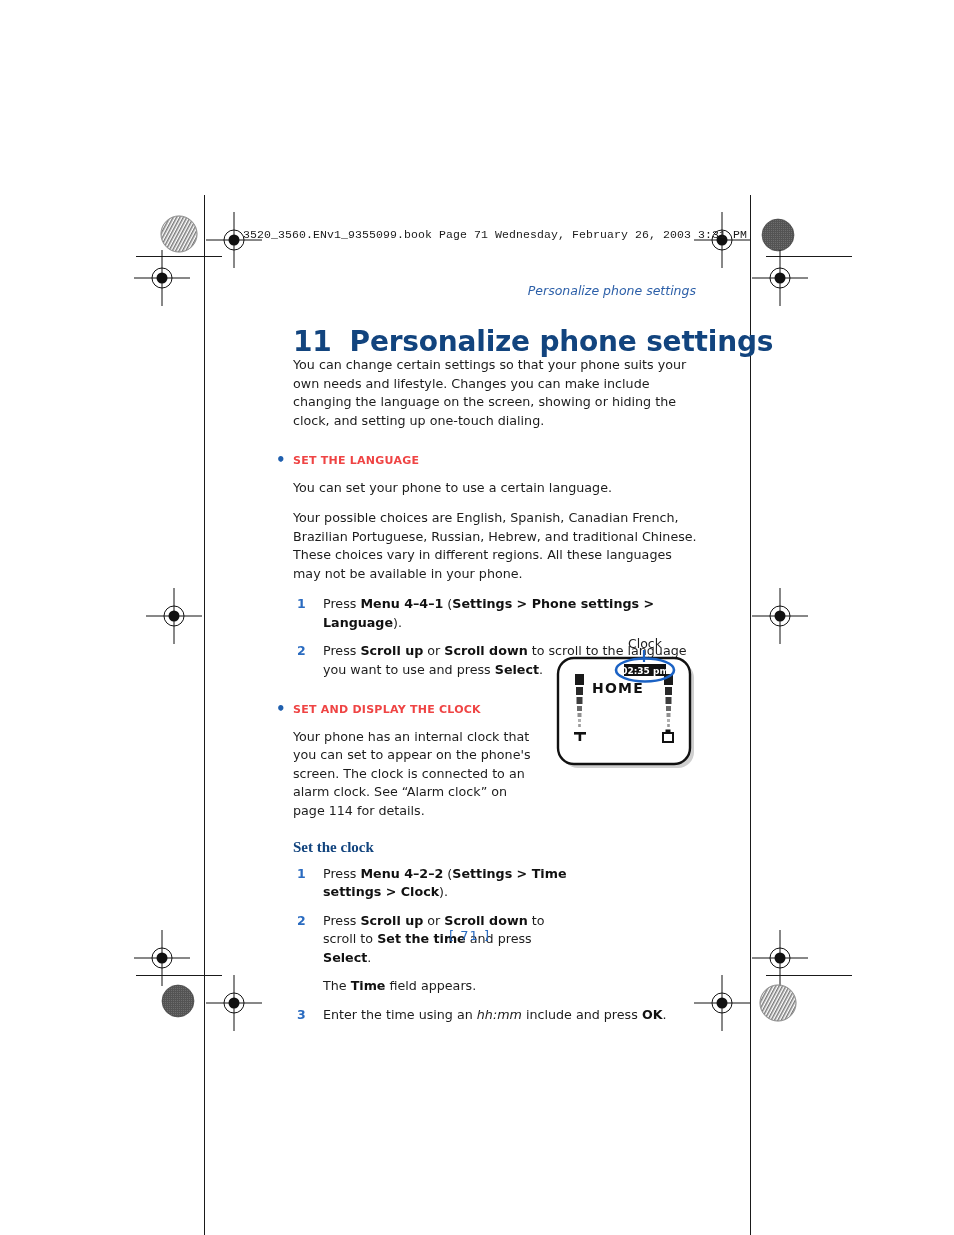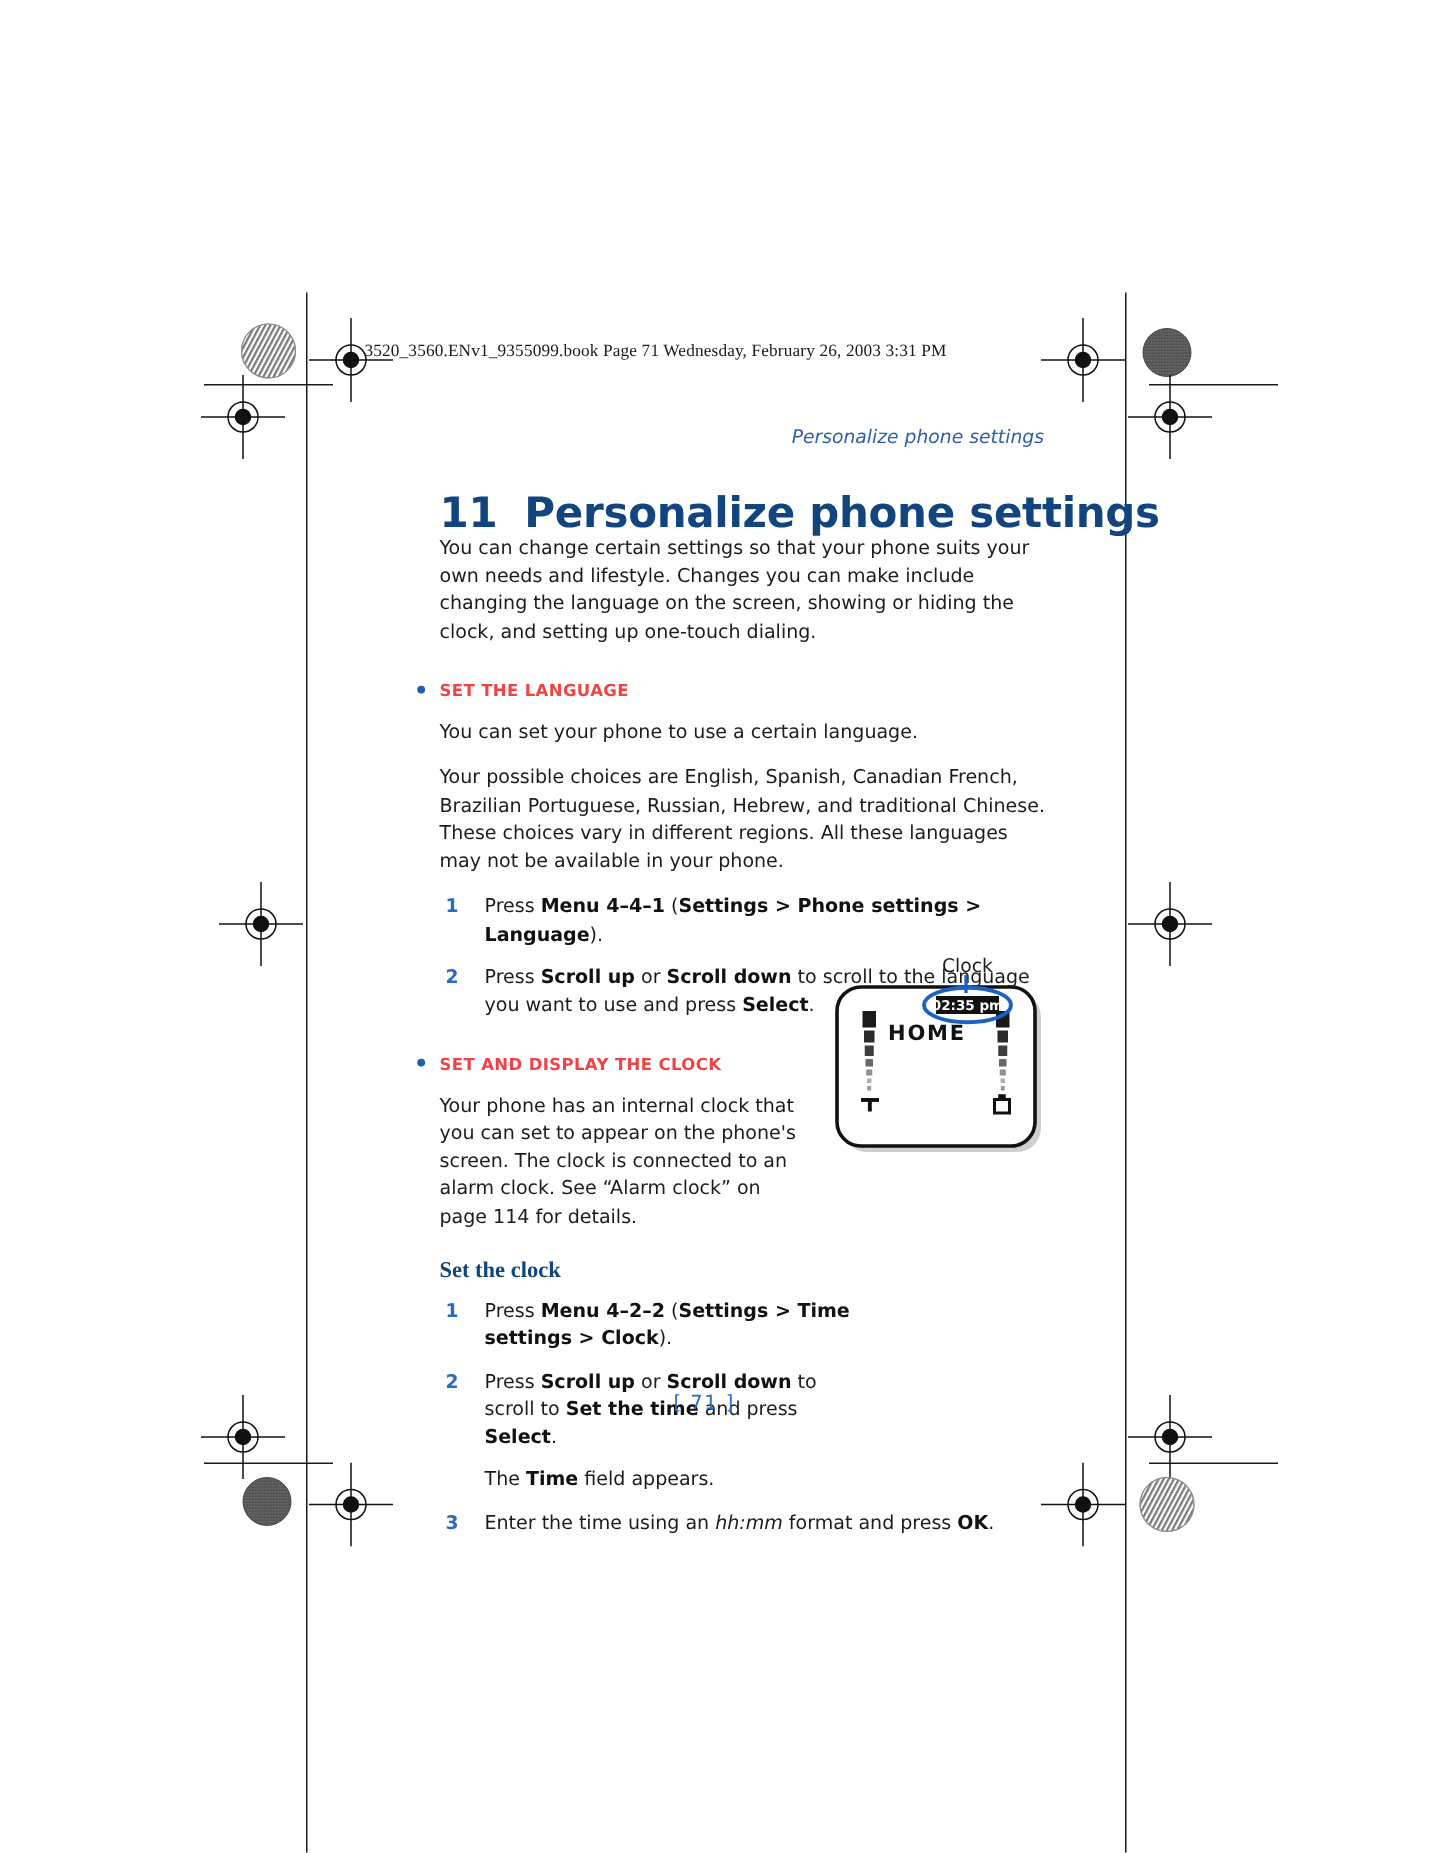--- a/index.html
+++ b/index.html
@@ -20,21 +20,21 @@
   .reg { position: absolute; }
   .reg svg { display: block; }
   .hline { position: absolute; background: #1a1a1a; height: 1px; }
   .vline { position: absolute; background: #1a1a1a; width: 1px; }
 
   
   .file-header {
     position: absolute;
     left: 243px;
     top: 228px;
-    font-family: Liberation Serif, serif;
+    font-family: Liberation Mono, monospace;
     font-size: 11.5px;
     color: #1a1a1a;
     white-space: nowrap;
     letter-spacing: 0.1px;
   }
 
   
   .page { position: absolute; left: 0; top: 0; width: 954px; height: 1235px; }
 
   .running-head {
@@ -325,21 +325,21 @@
         <span class="sn">2</span>
         <span><span>Press </span><b>Scroll up</b><span> or </span><b>Scroll down</b><span> to scroll to </span><b>Set the time</b><span> and press </span><b>Select</b><span>.</span></span>
       </li>
     </ol>
 
     <p class="substep"><span>The </span><b>Time</b><span> field appears.</span></p>
 
     <ol class="steps">
       <li>
         <span class="sn">3</span>
-        <span><span>Enter the time using an </span><i>hh:mm</i><span> format and press </span><b>OK</b><span>.</span></span>
+        <span><span>Enter the time using an </span><i>hh:mm</i><span> include and press </span><b>OK</b><span>.</span></span>
       </li>
     </ol>
 
   </div>
 
   <div class="phone-fig">
     <div class="clock-label">Clock</div>
     <svg width="160" height="140" viewBox="0 0 160 140">
 
       <rect x="16" y="26" width="132" height="106" rx="16" ry="16" fill="#cfcfcf"></rect>

